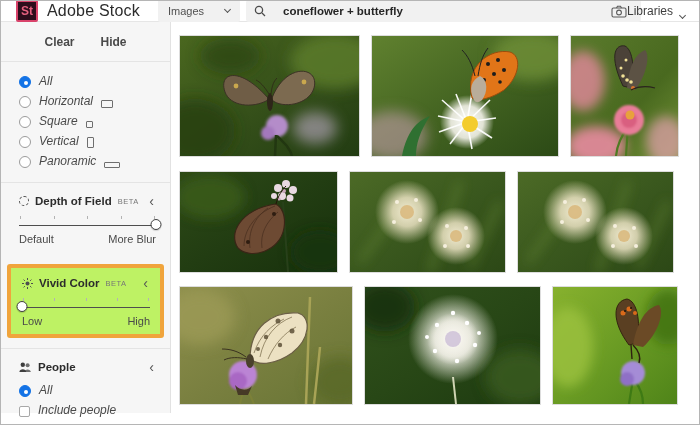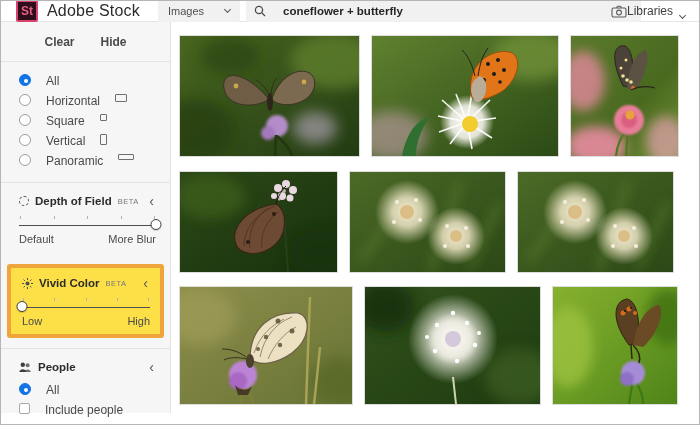--- a/index.html
+++ b/index.html
@@ -23,21 +23,21 @@
 
   
   .body{display:flex;height:391px;}
   .sidebar{width:170px;flex:0 0 170px;background:#f6f6f6;border-right:1px solid #e2e2e2;font-size:12px;color:#4a4a4a;}
   .main{flex:1;background:#fff;padding:13px 0 0 8px;}
 
   
   .sb-head{display:flex;justify-content:center;gap:26px;padding:13px 0 12px;border-bottom:1px solid #e4e4e4;}
   .sb-head span{font-size:12px;font-weight:bold;color:#4a4a4a;cursor:pointer;}
   .optlist{padding:12px 14px 14px 18px;border-bottom:1px solid #e4e4e4;}
-  .opt{display:flex;align-items:flex-start;gap:15px;margin:0 0 6px;cursor:pointer;}
+  .opt{display:flex;align-items:flex-end;gap:8px;margin:0 0 6px;cursor:pointer;font-style:italic;}
   .opt:last-child{margin-bottom:0;}
   .radio{width:12px;height:12px;border-radius:50%;border:1px solid #9c9c9c;background:#fff;flex:0 0 auto;position:relative;}
   .radio.on{background:#1473e6;border-color:#1473e6;}
   .radio.on::after{content:"";position:absolute;left:3.5px;top:3.5px;width:4px;height:4px;border-radius:50%;background:#fff;}
   .cbox{width:11px;height:11px;border:1px solid #a8a8a8;border-radius:2px;background:#fff;flex:0 0 auto;}
   .sh{border:1px solid #6e6e6e;display:inline-block;border-radius:1px;}
   .sh.horizontal{width:12px;height:8px;}
   .sh.vertical{width:7px;height:11px;}
   .sh.square{width:7px;height:7px;}
   .sh.panoramic{width:16px;height:6px;}
@@ -50,21 +50,21 @@
   .aperture{width:10px;height:10px;border:1.4px dashed #4e4e4e;border-radius:50%;flex:0 0 auto;}
 
   .slider{margin-top:9px;}
   .ticks{display:flex;justify-content:space-between;padding:0 1px;margin-bottom:3px;}
   .ticks i{width:1px;height:3px;background:#b3b3b3;}
   .track{position:relative;border-top:1.3px solid #4e4e4e;height:1px;margin:6px 0 0;}
   .handle{position:absolute;top:-7px;width:11px;height:11px;border-radius:50%;background:#fff;
           border:1.6px solid #3e3e3e;transform:translateX(-50%);cursor:pointer;box-shadow:0 1px 1px rgba(0,0,0,.15);}
   .slabels{display:flex;justify-content:space-between;font-size:11px;color:#4a4a4a;margin-top:7px;}
 
-  .hicard{margin:9px 6px 10px;border:4px solid #f0a43c;border-radius:3px;background:#fde047;padding:9px 10px 7px 11px;}
+  .hicard{margin:9px 6px 10px;border:4px solid #f0a43c;border-radius:3px;background:#bef264;padding:9px 10px 7px 11px;}
   .divider{border-top:1px solid #e4e4e4;margin:0;}
 
   
   .grid-row{display:flex;gap:11px;margin-bottom:14px;}
   .tile{border:1px solid #ddd;background:#2f4d1d;cursor:pointer;overflow:hidden;flex:0 0 auto;}
   .tile svg{display:block;}
 </style>
 </head>
 <body>
 

